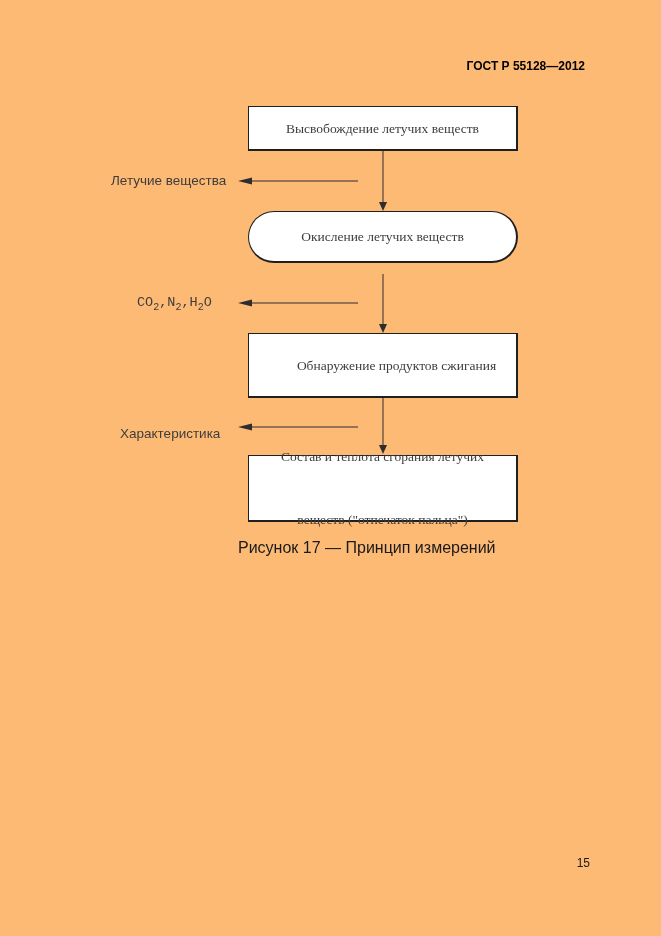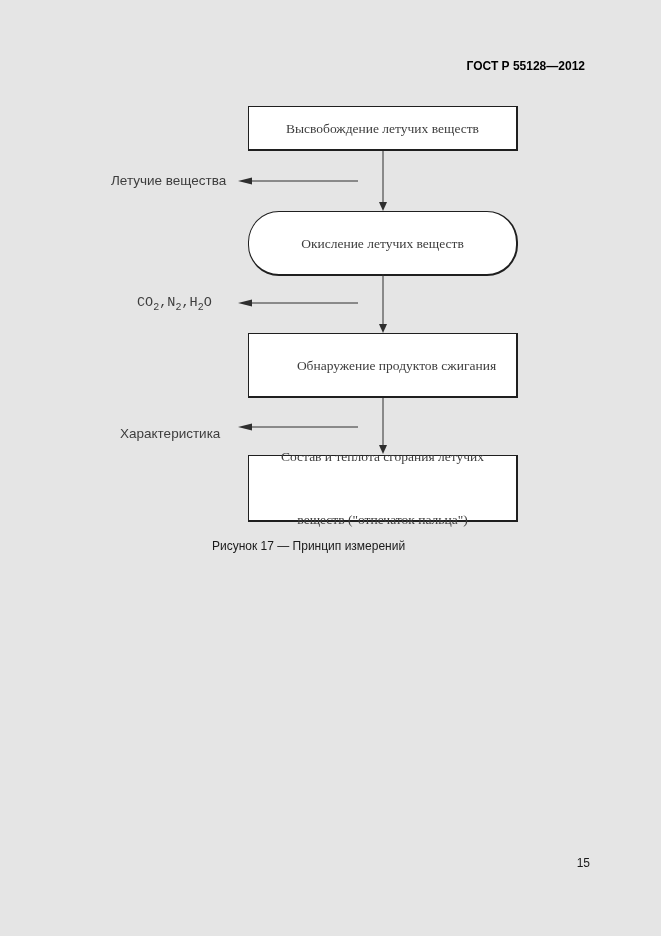--- a/index.html
+++ b/index.html
@@ -4,21 +4,21 @@
 <style>
   html, body {
     margin: 0;
     padding: 0;
     background: #ffffff;
   }
   .page {
     position: relative;
     width: 661px;
     height: 936px;
-    background: #e5e5e5;
+    background: #fdba74;
     font-family: "Liberation Sans", "DejaVu Sans", sans-serif;
     overflow: hidden;
   }
   .doc-header {
     position: absolute;
     top: 59px;
     right: 76px;
     font-size: 12px;
     font-weight: bold;
     color: #000000;
@@ -38,21 +38,21 @@
     align-items: center;
     justify-content: center;
     text-align: center;
     font-size: 13.5px;
     line-height: 17px;
     color: #3d3d3d;
     padding: 0 6px;
     font-family: Liberation Serif, serif;
   }
   .box-1 { top: 106px; height: 45px; }
-  .box-2 { top: 211px; height: 65px; border-radius: 31px; }
+  .box-2 { top: 211px; height: 52px; border-radius: 31px; }
   .box-3 { top: 333px; height: 65px; padding-left: 34px; }
   .box-4 { top: 455px; height: 67px; gap: 46px; }
   .side-label {
     position: absolute;
     font-size: 13.5px;
     line-height: 16px;
     color: #3d3d3d;
     white-space: nowrap;
   }
   .side-label-1 { left: 111px; top: 173px; text-align: center; }
@@ -62,23 +62,23 @@
     font-size: 10px;
     line-height: 0;
   }
   .arrows-svg {
     position: absolute;
     left: 0;
     top: 0;
   }
   .figure-caption {
     position: absolute;
-    left: 212px;
+    left: 238px;
     top: 539px;
-    font-size: 12px;
+    font-size: 16px;
     color: #1a1a1a;
     white-space: nowrap;
   }
   .page-number {
     position: absolute;
     top: 856px;
     right: 71px;
     font-size: 12px;
     color: #1a1a1a;
   }

